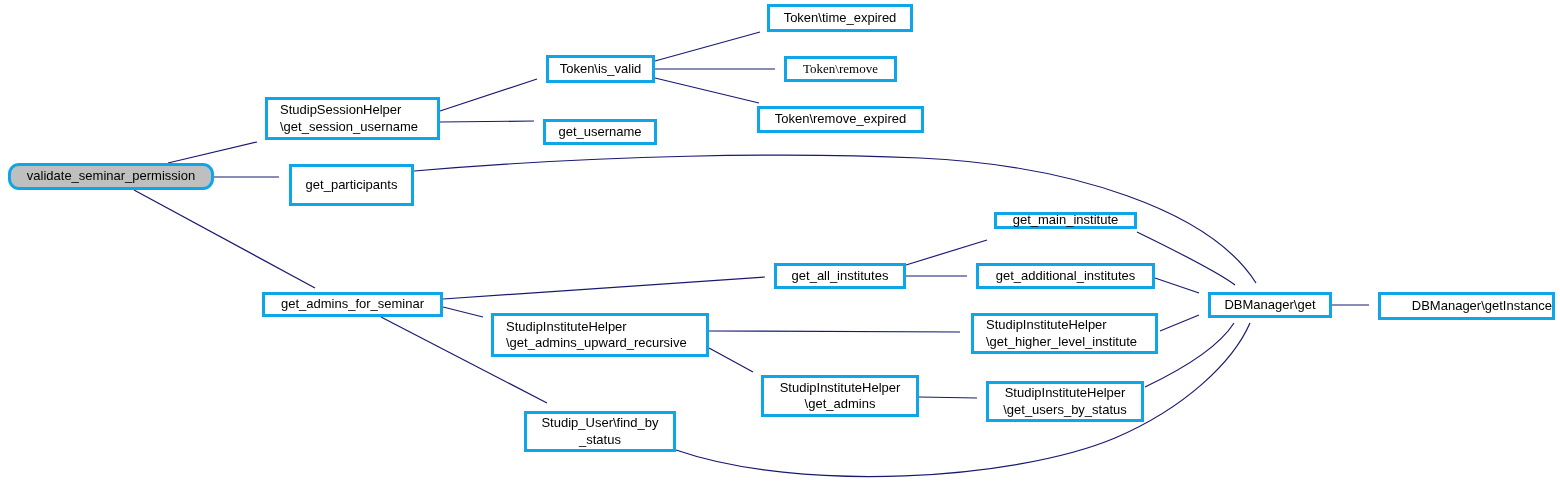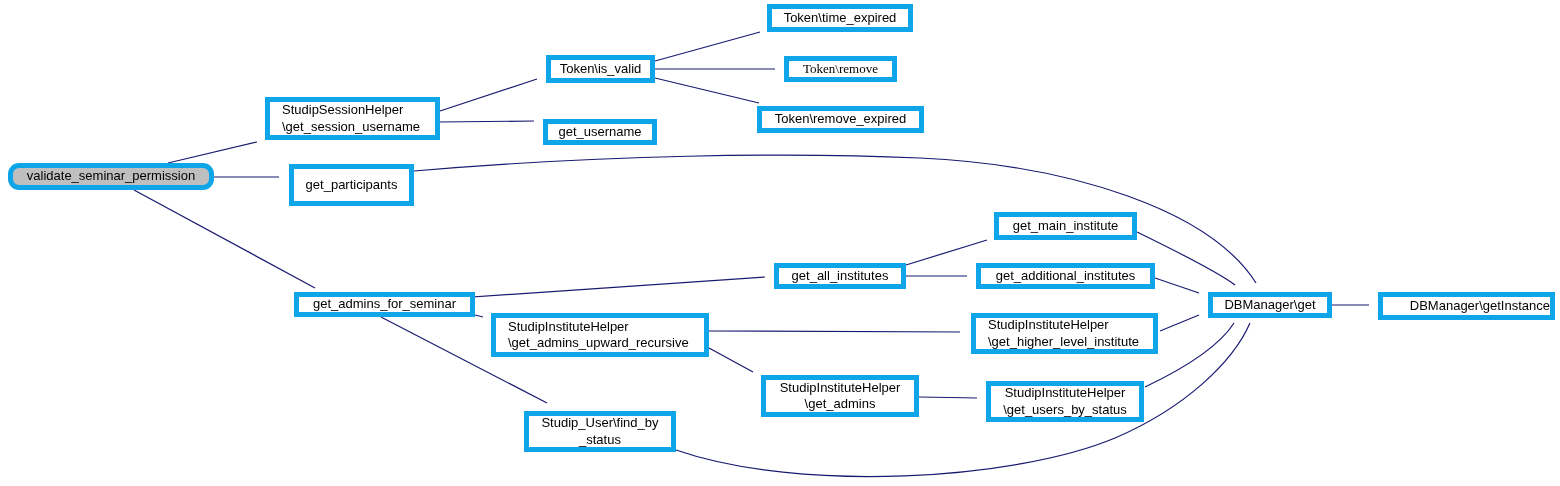--- a/index.html
+++ b/index.html
@@ -23,21 +23,21 @@
     height: 486px;
   }
   .edges path {
     fill: none;
     stroke-width: 1.2;
   }
   .node {
     position: absolute;
     box-sizing: border-box;
     background: #ffffff;
-    border: 5px solid #0ea5e9;
+    border: 3px solid #0ea5e9;
     color: #000000;
     font-size: 13px;
     line-height: 16.5px;
     display: flex;
     flex-direction: column;
     justify-content: center;
     align-items: center;
     white-space: pre;
     cursor: pointer;
   }
@@ -90,24 +90,24 @@
       </g>
   </svg>
 <div class="node highlight" style="left: 8px; top: 163px; width: 206px; height: 27px; border-radius: 11px;"><span>validate_seminar_permission</span></div>
     <div class="node left" style="left: 265px; top: 97px; width: 175px; height: 43px;"><span>StudipSessionHelper</span><span>\get_session_username</span></div>
     <div class="node" style="left: 546px; top: 55px; width: 109px; height: 28px;"><span>Token\is_valid</span></div>
     <div class="node" style="left: 543px; top: 107px; width: 114px; height: 26px; margin-top: 12px;"><span>get_username</span></div>
     <div class="node" style="left: 767px; top: 4px; width: 146px; height: 28px;"><span>Token\time_expired</span></div>
     <div class="node" style="left: 784px; top: 56px; width: 113px; height: 26px; font-family: Liberation Serif, serif;"><span>Token\remove</span></div>
     <div class="node" style="left: 757px; top: 106px; width: 167px; height: 27px;"><span>Token\remove_expired</span></div>
     <div class="node" style="left: 289px; top: 164px; width: 125px; height: 42px;"><span>get_participants</span></div>
-    <div class="node" style="left: 262px; top: 292px; width: 181px; height: 25px; margin-left: 32px;"><span>get_admins_for_seminar</span></div>
+    <div class="node" style="left: 262px; top: 292px; width: 181px; height: 25px;"><span>get_admins_for_seminar</span></div>
     <div class="node left" style="left: 491px; top: 313px; width: 218px; height: 44px;"><span>StudipInstituteHelper</span><span>\get_admins_upward_recursive</span></div>
     <div class="node" style="left: 524px; top: 411px; width: 152px; height: 41px;"><span>Studip_User\find_by</span><span>_status</span></div>
     <div class="node" style="left: 774px; top: 263px; width: 132px; height: 26px;"><span>get_all_institutes</span></div>
-    <div class="node" style="left: 994px; top: 212px; width: 143px; height: 28px;"><span>get_main_institute</span></div>
+    <div class="node" style="left: 994px; top: 212px; width: 143px; height: 17px;"><span>get_main_institute</span></div>
     <div class="node" style="left: 976px; top: 263px; width: 179px; height: 26px;"><span>get_additional_institutes</span></div>
     <div class="node left" style="left: 971px; top: 313px; width: 187px; height: 41px;"><span>StudipInstituteHelper</span><span>\get_higher_level_institute</span></div>
     <div class="node" style="left: 761px; top: 375px; width: 158px; height: 42px;"><span>StudipInstituteHelper</span><span>\get_admins</span></div>
     <div class="node" style="left: 986px; top: 381px; width: 158px; height: 41px;"><span>StudipInstituteHelper</span><span>\get_users_by_status</span></div>
     <div class="node" style="left: 1208px; top: 292px; width: 124px; height: 26px;"><span>DBManager\get</span></div>
     <div class="node" style="left: 1378px; top: 292px; width: 177px; height: 28px; align-items: flex-end;"><span>DBManager\getInstance</span></div>
   </div>
 
 </body></html>

